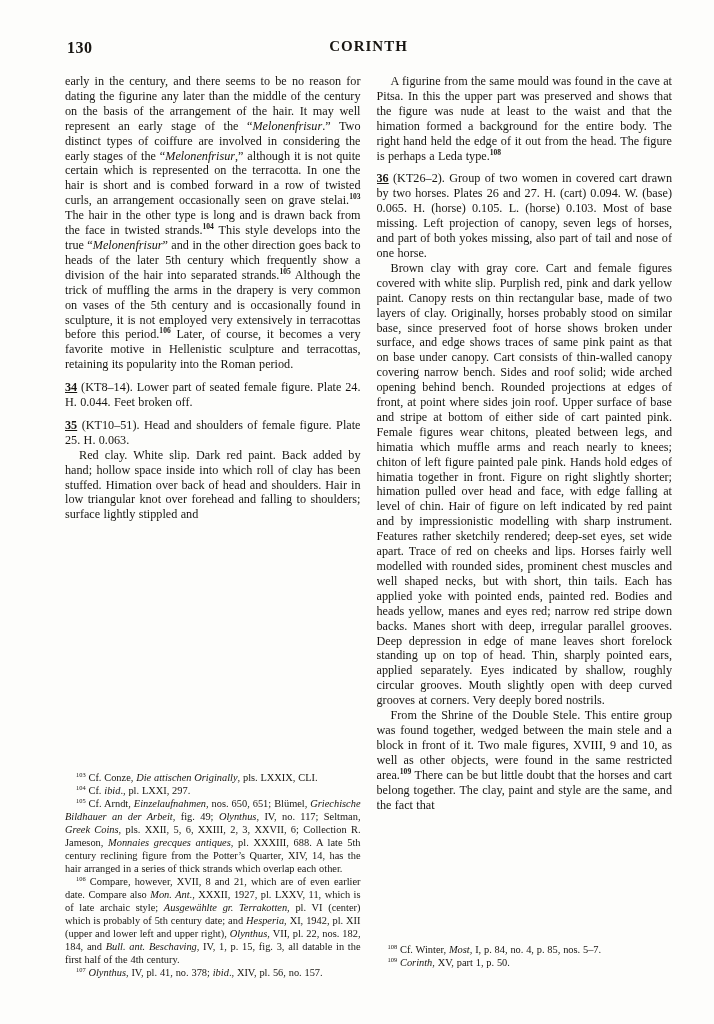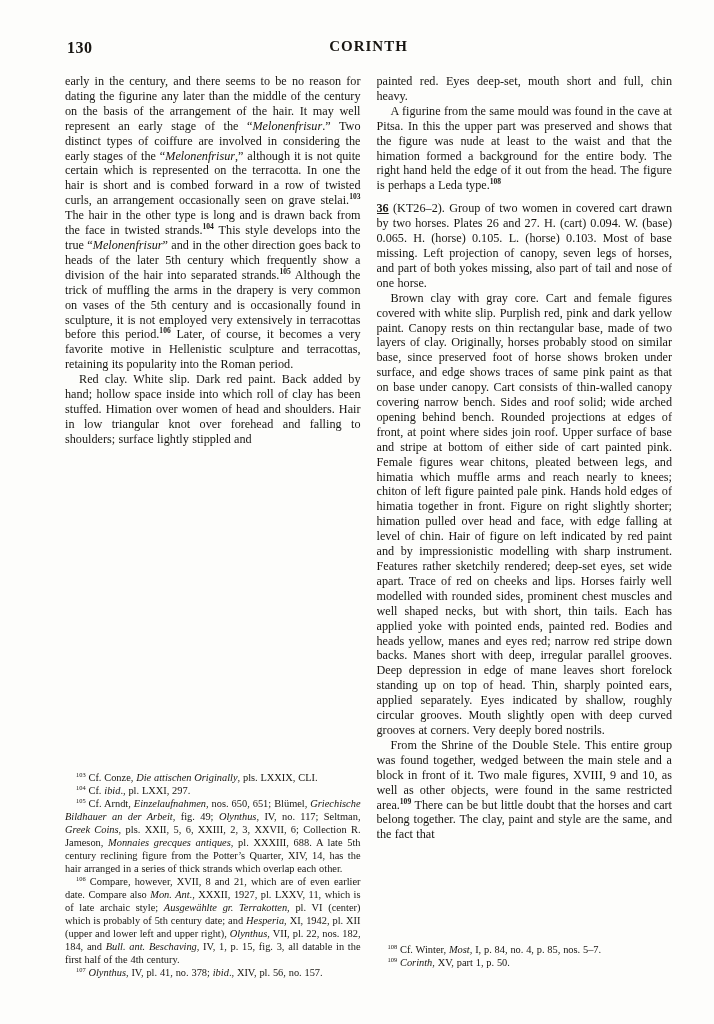--- a/index.html
+++ b/index.html
@@ -88,34 +88,35 @@
 <div class="page">
   <div class="page-header">
     <span class="page-number">130</span>
     <div class="running-title">CORINTH</div>
   </div>
 
   <div class="columns">
     <div class="column">
       <div class="body-text">
           <p>early in the century, and there seems to be no reason for dating the figurine any later than the middle of the century on the basis of the arrangement of the hair. It may well represent an early stage of the “<i>Melonenfrisur</i>.” Two distinct types of coiffure are involved in considering the early stages of the “<i>Melonenfrisur</i>,” although it is not quite certain which is represented on the terracotta. In one the hair is short and is combed forward in a row of twisted curls, an arrangement occasionally seen on grave stelai.<sup>103</sup> The hair in the other type is long and is drawn back from the face in twisted strands.<sup>104</sup> This style develops into the true “<i>Melonenfrisur</i>” and in the other direction goes back to heads of the later 5th century which frequently show a division of the hair into separated strands.<sup>105</sup> Although the trick of muffling the arms in the drapery is very common on vases of the 5th century and is occasionally found in sculpture, it is not employed very extensively in terracottas before this period.<sup>106</sup> Later, of course, it becomes a very favorite motive in Hellenistic sculpture and terracottas, retaining its popularity into the Roman period.</p>
-          <p class="indent">Red clay. White slip. Dark red paint. Back added by hand; hollow space inside into which roll of clay has been stuffed. Himation over women of head and shoulders. Hair in low triangular knot over forehead and falling to shoulders; surface lightly stippled and</p>
+          <p class="entry"><b>34</b> (KT8–14). Lower part of seated female figure. Plate 24. H. 0.044. Feet broken off.</p>
+          <p class="entry"><b>35</b> (KT10–51). Head and shoulders of female figure. Plate 25. H. 0.063.</p>
+          <p class="indent">Red clay. White slip. Dark red paint. Back added by hand; hollow space inside into which roll of clay has been stuffed. Himation over back of head and shoulders. Hair in low triangular knot over forehead and falling to shoulders; surface lightly stippled and</p>
         </div>
       <div class="footnotes footnotes-left">
           <p><sup>103</sup> Cf. Conze, <i>Die attischen Originally</i>, pls. LXXIX, CLI.</p>
           <p><sup>104</sup> Cf. <i>ibid</i>., pl. LXXI, 297.</p>
           <p><sup>105</sup> Cf. Arndt, <i>Einzelaufnahmen</i>, nos. 650, 651; Blümel, <i>Griechische Bildhauer an der Arbeit</i>, fig. 49; <i>Olynthus</i>, IV, no. 117; Seltman, <i>Greek Coins</i>, pls. XXII, 5, 6, XXIII, 2, 3, XXVII, 6; Collection R. Jameson, <i>Monnaies grecques antiques</i>, pl. XXXIII, 688. A late 5th century reclining figure from the Potter’s Quarter, XIV, 14, has the hair arranged in a series of thick strands which overlap each other.</p>
           <p><sup>106</sup> Compare, however, XVII, 8 and 21, which are of even earlier date. Compare also <i>Mon. Ant.</i>, XXXII, 1927, pl. LXXV, 11, which is of late archaic style; <i>Ausgewählte gr. Terrakotten</i>, pl. VI (center) which is probably of 5th century date; and <i>Hesperia</i>, XI, 1942, pl. XII (upper and lower left and upper right), <i>Olynthus</i>, VII, pl. 22, nos. 182, 184, and <i>Bull. ant. Beschaving</i>, IV, 1, p. 15, fig. 3, all datable in the first half of the 4th century.</p>
           <p><sup>107</sup> <i>Olynthus</i>, IV, pl. 41, no. 378; <i>ibid</i>., XIV, pl. 56, no. 157.</p>
         </div>
     </div>
 
     <div class="column">
       <div class="body-text">
-          <p>painted red. Eyes deep-set, mouth short and full, chin heavy.</p>
           <p class="indent">A figurine from the same mould was found in the cave at Pitsa. In this the upper part was preserved and shows that the figure was nude at least to the waist and that the himation formed a background for the entire body. The right hand held the edge of it out from the head. The figure is perhaps a Leda type.<sup>108</sup></p>
           <p class="entry"><b>36</b> (KT26–2). Group of two women in covered cart drawn by two horses. Plates 26 and 27. H. (cart) 0.094. W. (base) 0.065. H. (horse) 0.105. L. (horse) 0.103. Most of base missing. Left projection of canopy, seven legs of horses, and part of both yokes missing, also part of tail and nose of one horse.</p>
           <p class="indent">Brown clay with gray core. Cart and female figures covered with white slip. Purplish red, pink and dark yellow paint. Canopy rests on thin rectangular base, made of two layers of clay. Originally, horses probably stood on similar base, since preserved foot of horse shows broken under surface, and edge shows traces of same pink paint as that on base under canopy. Cart consists of thin-walled canopy covering narrow bench. Sides and roof solid; wide arched opening behind bench. Rounded projections at edges of front, at point where sides join roof. Upper surface of base and stripe at bottom of either side of cart painted pink. Female figures wear chitons, pleated between legs, and himatia which muffle arms and reach nearly to knees; chiton of left figure painted pale pink. Hands hold edges of himatia together in front. Figure on right slightly shorter; himation pulled over head and face, with edge falling at level of chin. Hair of figure on left indicated by red paint and by impressionistic modelling with sharp instrument. Features rather sketchily rendered; deep-set eyes, set wide apart. Trace of red on cheeks and lips. Horses fairly well modelled with rounded sides, prominent chest muscles and well shaped necks, but with short, thin tails. Each has applied yoke with pointed ends, painted red. Bodies and heads yellow, manes and eyes red; narrow red stripe down backs. Manes short with deep, irregular parallel grooves. Deep depression in edge of mane leaves short forelock standing up on top of head. Thin, sharply pointed ears, applied separately. Eyes indicated by shallow, roughly circular grooves. Mouth slightly open with deep curved grooves at corners. Very deeply bored nostrils.</p>
           <p class="indent">From the Shrine of the Double Stele. This entire group was found together, wedged between the main stele and a block in front of it. Two male figures, XVIII, 9 and 10, as well as other objects, were found in the same restricted area.<sup>109</sup> There can be but little doubt that the horses and cart belong together. The clay, paint and style are the same, and the fact that</p>
         </div>
       <div class="footnotes footnotes-right">
           <p><sup>108</sup> Cf. Winter, <i>Most</i>, I, p. 84, no. 4, p. 85, nos. 5–7.</p>
           <p><sup>109</sup> <i>Corinth</i>, XV, part 1, p. 50.</p>
         </div>
     </div>

